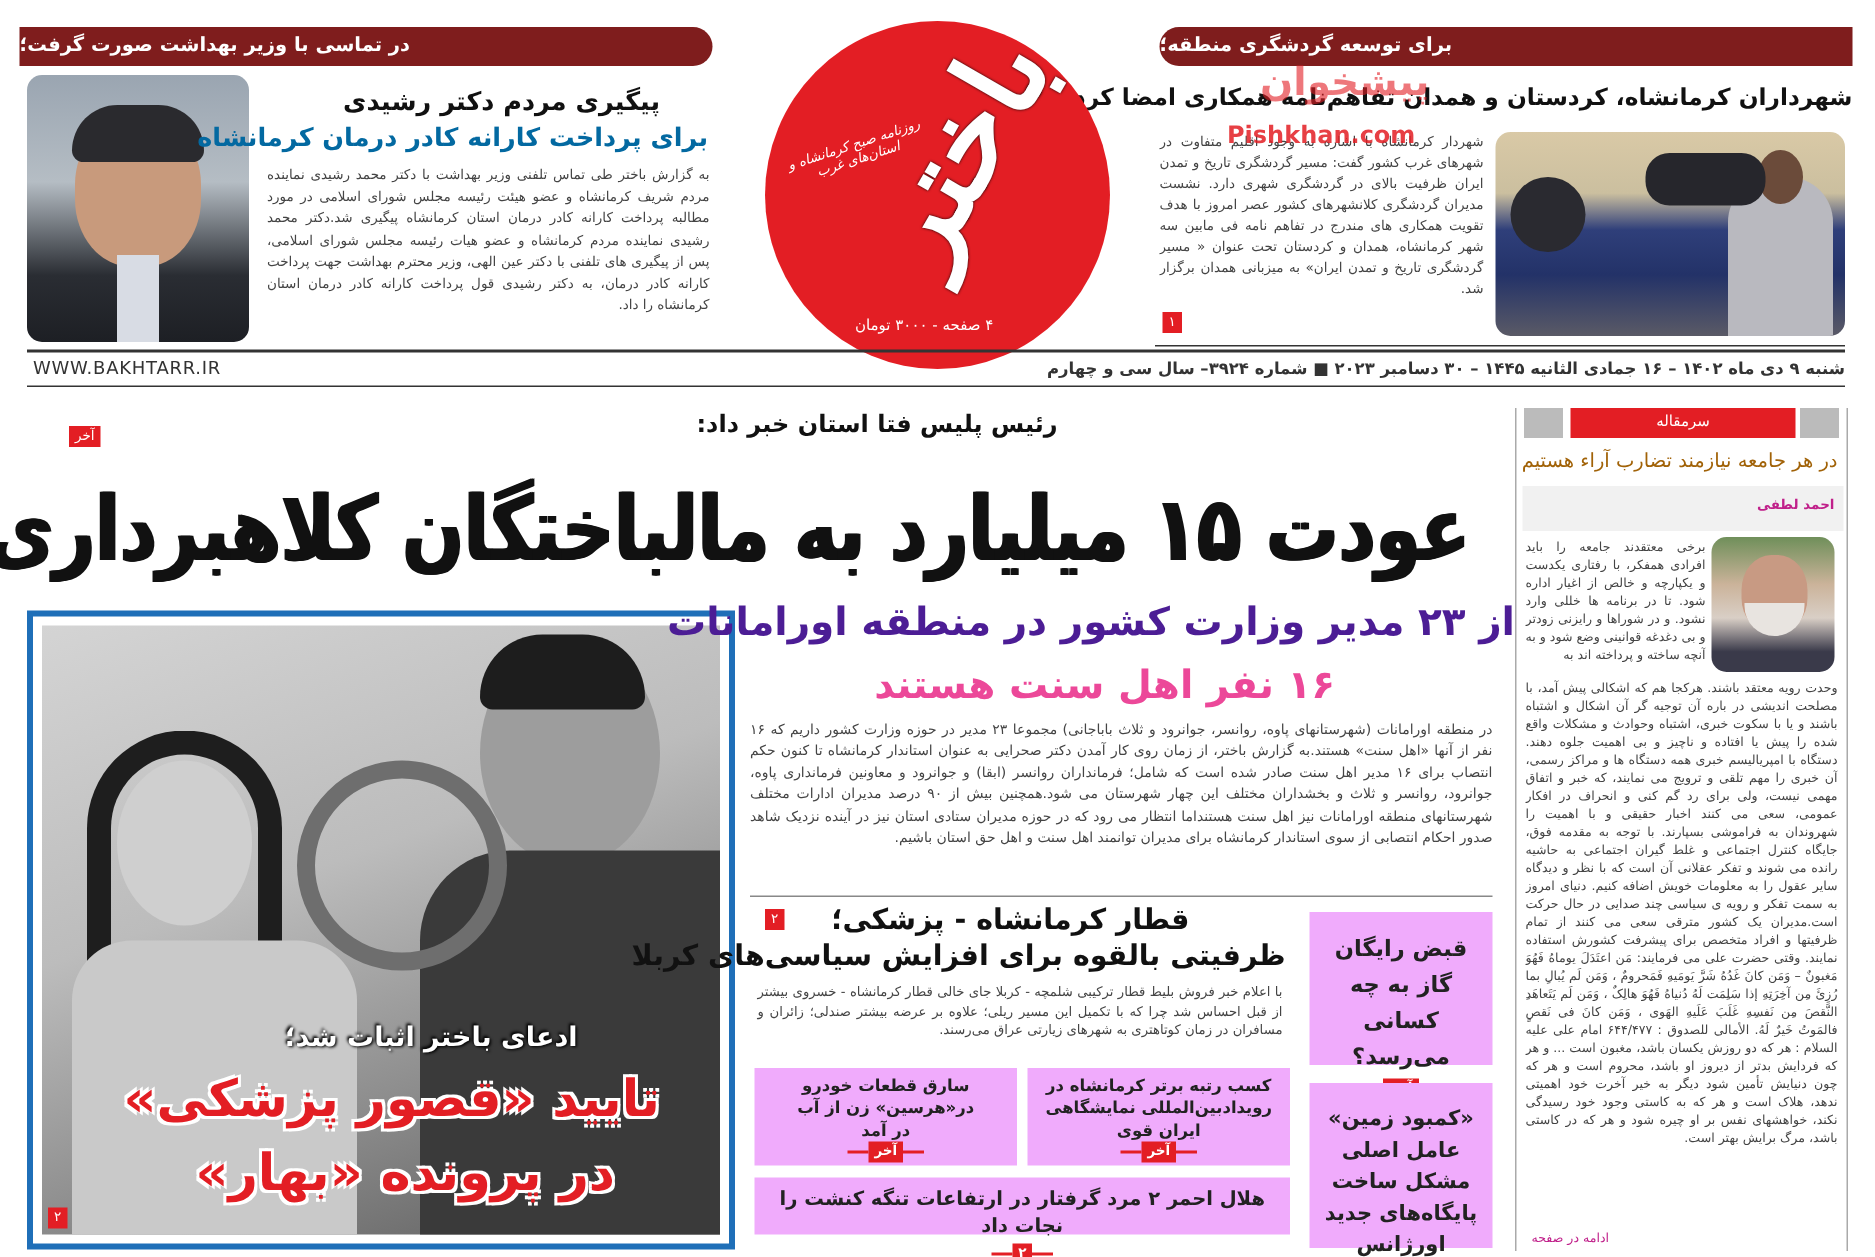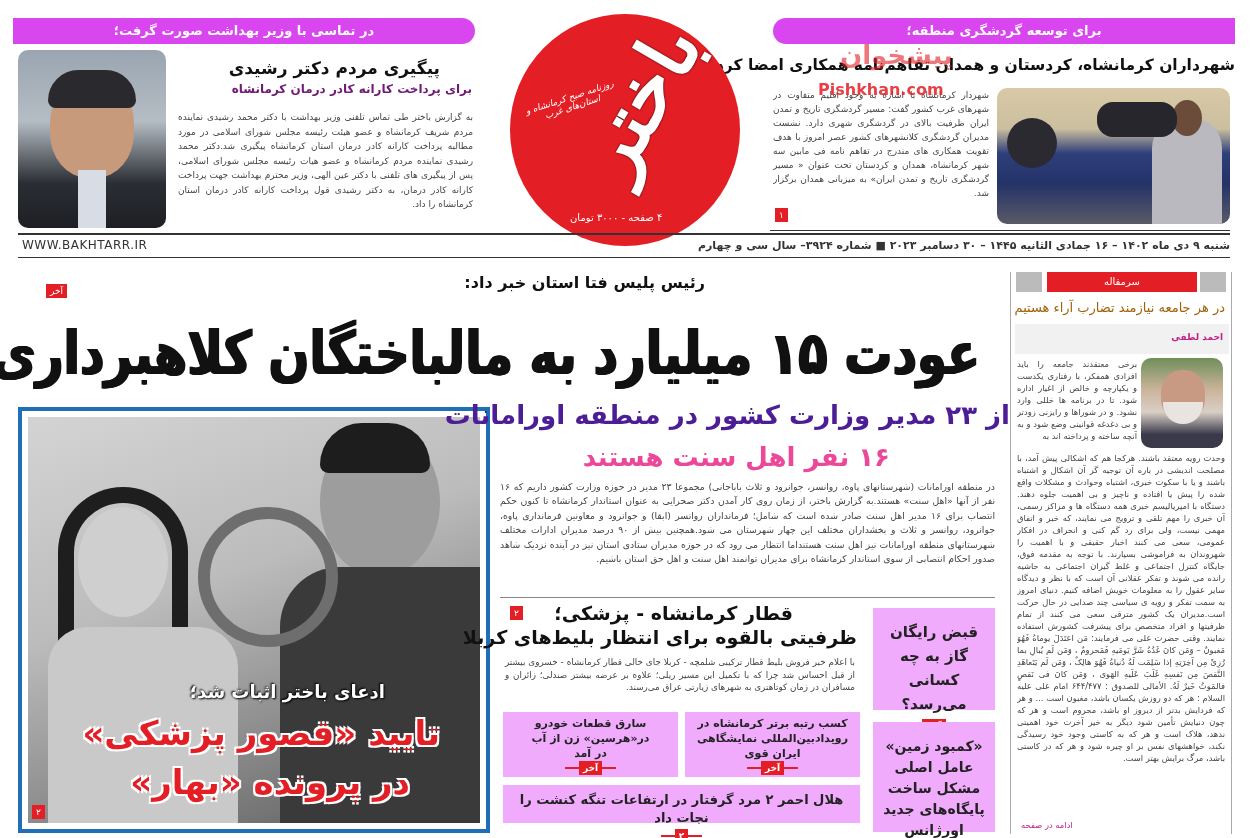--- a/index.html
+++ b/index.html
@@ -1,19 +1,19 @@
 <!DOCTYPE html>
 <html><head>
 <meta charset="utf-8">
 <style>
 *{box-sizing:border-box;margin:0;padding:0}
 body{width:1250px;height:838px;background:#fff;font-family:"DejaVu Sans",sans-serif;color:#222;position:relative;overflow:hidden}
 .abs{position:absolute}
 .rtl{direction:rtl;text-align:right}
-.redbar{background:#d946ef;color:#fff;font-weight:bold;font-size:13px;height:26px;line-height:26px;border-radius:13px 0 0 13px;text-align:center}
+.redbar{background:#7f1d1d;color:#fff;font-weight:bold;font-size:13px;height:26px;line-height:26px;border-radius:13px 0 0 13px;}
 .redbar.l{border-radius:0 13px 13px 0}
 .body-txt{font-size:9.3px;line-height:15px;color:#444;text-align:justify;direction:rtl}
 .hline{background:#333;height:2px}
 .photo{border-radius:10px;overflow:hidden}
 .tag{background:#e31e24;color:#fff;font-size:9px;text-align:center;display:inline-block;padding:0 4px;line-height:14px}
 .graybox{background:#f0abfc;text-align:center;direction:rtl;font-weight:bold;color:#222}
 .tagline{display:flex;align-items:center;justify-content:center;gap:0;margin-top:3px}
 .tagline:before,.tagline:after{content:"";width:14px;height:2px;background:#e31e24}
 </style>
 </head>
@@ -36,21 +36,21 @@
 <div class="abs hline" style="left:770px;top:230px;width:460px;height:1px"></div>
 
 <div class="abs" style="left:10px;top:18px;width:470px;height:210px">
   <div class="redbar l" style="position:absolute;left:3px;top:0;width:462px">در تماسی با وزیر بهداشت صورت گرفت؛</div>
   <div class="photo abs" style="left:8px;top:32px;width:148px;height:178px;background:linear-gradient(180deg,#9aa5b1 0%,#b5bdc4 40%,#2a2d33 75%,#1d1f24 100%)">
     <div style="position:absolute;left:32px;top:28px;width:84px;height:100px;background:#c89a7c;border-radius:45%"></div>
     <div style="position:absolute;left:30px;top:20px;width:88px;height:38px;background:#2a2a2e;border-radius:40px 40px 10px 10px"></div>
     <div style="position:absolute;left:60px;top:120px;width:28px;height:58px;background:#d8dce4"></div>
   </div>
   <div class="rtl" style="position:absolute;right:40px;top:40px;font-size:17px;font-weight:bold;color:#111">پیگیری مردم دکتر رشیدی</div>
-  <div class="rtl" style="position:absolute;right:8px;top:64px;font-size:12px;font-weight:bold;color:#701a75">برای پرداخت کارانه کادر درمان کرمانشاه</div>
+  <div class="rtl" style="position:absolute;right:8px;top:64px;font-size:17px;font-weight:bold;color:#0369a1">برای پرداخت کارانه کادر درمان کرمانشاه</div>
   <div class="body-txt" style="position:absolute;left:168px;top:92px;width:295px;font-size:9px;line-height:14.5px">به گزارش باختر طی تماس تلفنی وزیر بهداشت با دکتر محمد رشیدی نماینده مردم شریف کرمانشاه و عضو هیئت رئیسه مجلس شورای اسلامی در مورد مطالبه پرداخت کارانه کادر درمان استان کرمانشاه پیگیری شد.دکتر محمد رشیدی نماینده مردم کرمانشاه و عضو هیات رئیسه مجلس شورای اسلامی، پس از پیگیری های تلفنی با دکتر عین الهی، وزیر محترم بهداشت جهت پرداخت کارانه کادر درمان، به دکتر رشیدی قول پرداخت کارانه کادر درمان استان کرمانشاه را داد.</div>
 </div>
 
 <div class="abs" style="left:510px;top:14px;width:230px;height:232px">
   <div style="position:absolute;left:0;top:0;width:230px;height:232px;border-radius:50%;background:#e31e24"></div>
   <div style="position:absolute;left:40px;top:40px;width:180px;text-align:center;color:#fff;font-size:78px;font-weight:bold;font-family:'DejaVu Serif',serif;transform:rotate(-60deg);text-shadow:0 0 2px #000;direction:rtl">باختر</div>
   <div style="position:absolute;left:6px;top:78px;width:110px;color:#fff;font-size:9px;font-style:italic;transform:rotate(-18deg);direction:rtl;text-align:center">روزنامه صبح کرمانشاه و استان‌های غرب</div>
   <div style="position:absolute;left:60px;top:198px;color:#fff;font-size:10px;direction:rtl">۴ صفحه - ۳۰۰۰ تومان</div>
 </div>
 
@@ -80,21 +80,21 @@
 </div>
 
 <div class="abs rtl" style="right:240px;top:400px;font-size:26px;font-weight:bold;color:#4c1d95;white-space:nowrap">از ۲۳ مدیر وزارت کشور در منطقه اورامانات</div>
 <div class="abs rtl" style="right:360px;top:442px;font-size:26px;font-weight:bold;color:#ec4899;white-space:nowrap">۱۶ نفر اهل سنت هستند</div>
 <div class="abs body-txt" style="left:500px;top:480px;width:495px;font-size:9.3px;line-height:14.4px">در منطقه اورامانات (شهرستانهای پاوه، روانسر، جوانرود و ثلاث باباجانی) مجموعا ۲۳ مدیر در حوزه وزارت کشور داریم که ۱۶ نفر از آنها «اهل سنت» هستند.به گزارش باختر، از زمان روی کار آمدن دکتر صحرایی به عنوان استاندار کرمانشاه تا کنون حکم انتصاب برای ۱۶ مدیر اهل سنت صادر شده است که شامل؛ فرمانداران روانسر (ابقا) و جوانرود و معاونین فرمانداری پاوه، جوانرود، روانسر و ثلاث و بخشداران مختلف این چهار شهرستان می شود.همچنین بیش از ۹۰ درصد مدیران ادارات مختلف شهرستانهای منطقه اورامانات نیز اهل سنت هستنداما انتظار می رود که در حوزه مدیران ستادی استان نیز در آینده نزدیک شاهد صدور احکام انتصابی از سوی استاندار کرمانشاه برای مدیران توانمند اهل سنت و اهل حق استان باشیم.</div>
 <div class="abs hline" style="left:500px;top:597px;width:495px;height:1px;background:#888"></div>
 
 <div class="abs" style="left:500px;top:600px;width:365px;height:105px">
   <span class="tag" style="position:absolute;left:10px;top:6px">۲</span>
   <div class="rtl" style="position:absolute;right:72px;top:2px;font-size:19px;font-weight:bold;color:#111;white-space:nowrap">قطار کرمانشاه - پزشکی؛</div>
-  <div class="rtl" style="position:absolute;right:8px;top:26px;font-size:19px;font-weight:bold;color:#111;white-space:nowrap">ظرفیتی بالقوه برای انتظار بلیط‌های کربلا</div>
+  <div class="rtl" style="position:absolute;right:8px;top:26px;font-size:19px;font-weight:bold;color:#111;white-space:nowrap">ظرفیتی بالقوه برای افزایش سیاسی‌های کربلا</div>
   <div class="body-txt" style="position:absolute;left:5px;top:56px;width:350px;font-size:8.8px;line-height:12.5px">با اعلام خبر فروش بلیط قطار ترکیبی شلمچه - کربلا جای خالی قطار کرمانشاه - خسروی بیشتر از قبل احساس شد چرا که با تکمیل این مسیر ریلی؛ علاوه بر عرضه بیشتر صندلی؛ زائران و مسافران در زمان کوتاهتری به شهرهای زیارتی عراق می‌رسند.</div>
 </div>
 
 <div class="abs graybox" style="left:873px;top:608px;width:122px;height:102px;padding:12px 8px 0;font-size:15px;line-height:24px">
   <div>قبض رایگان گاز به چه کسانی می‌رسد؟</div>
   <div class="tagline">
       <span class="tag">آخر</span>
     </div>
 </div>
 <div class="abs graybox" style="left:685px;top:712px;width:175px;height:65px;padding:4px 6px 0;font-size:11px;line-height:15px">

